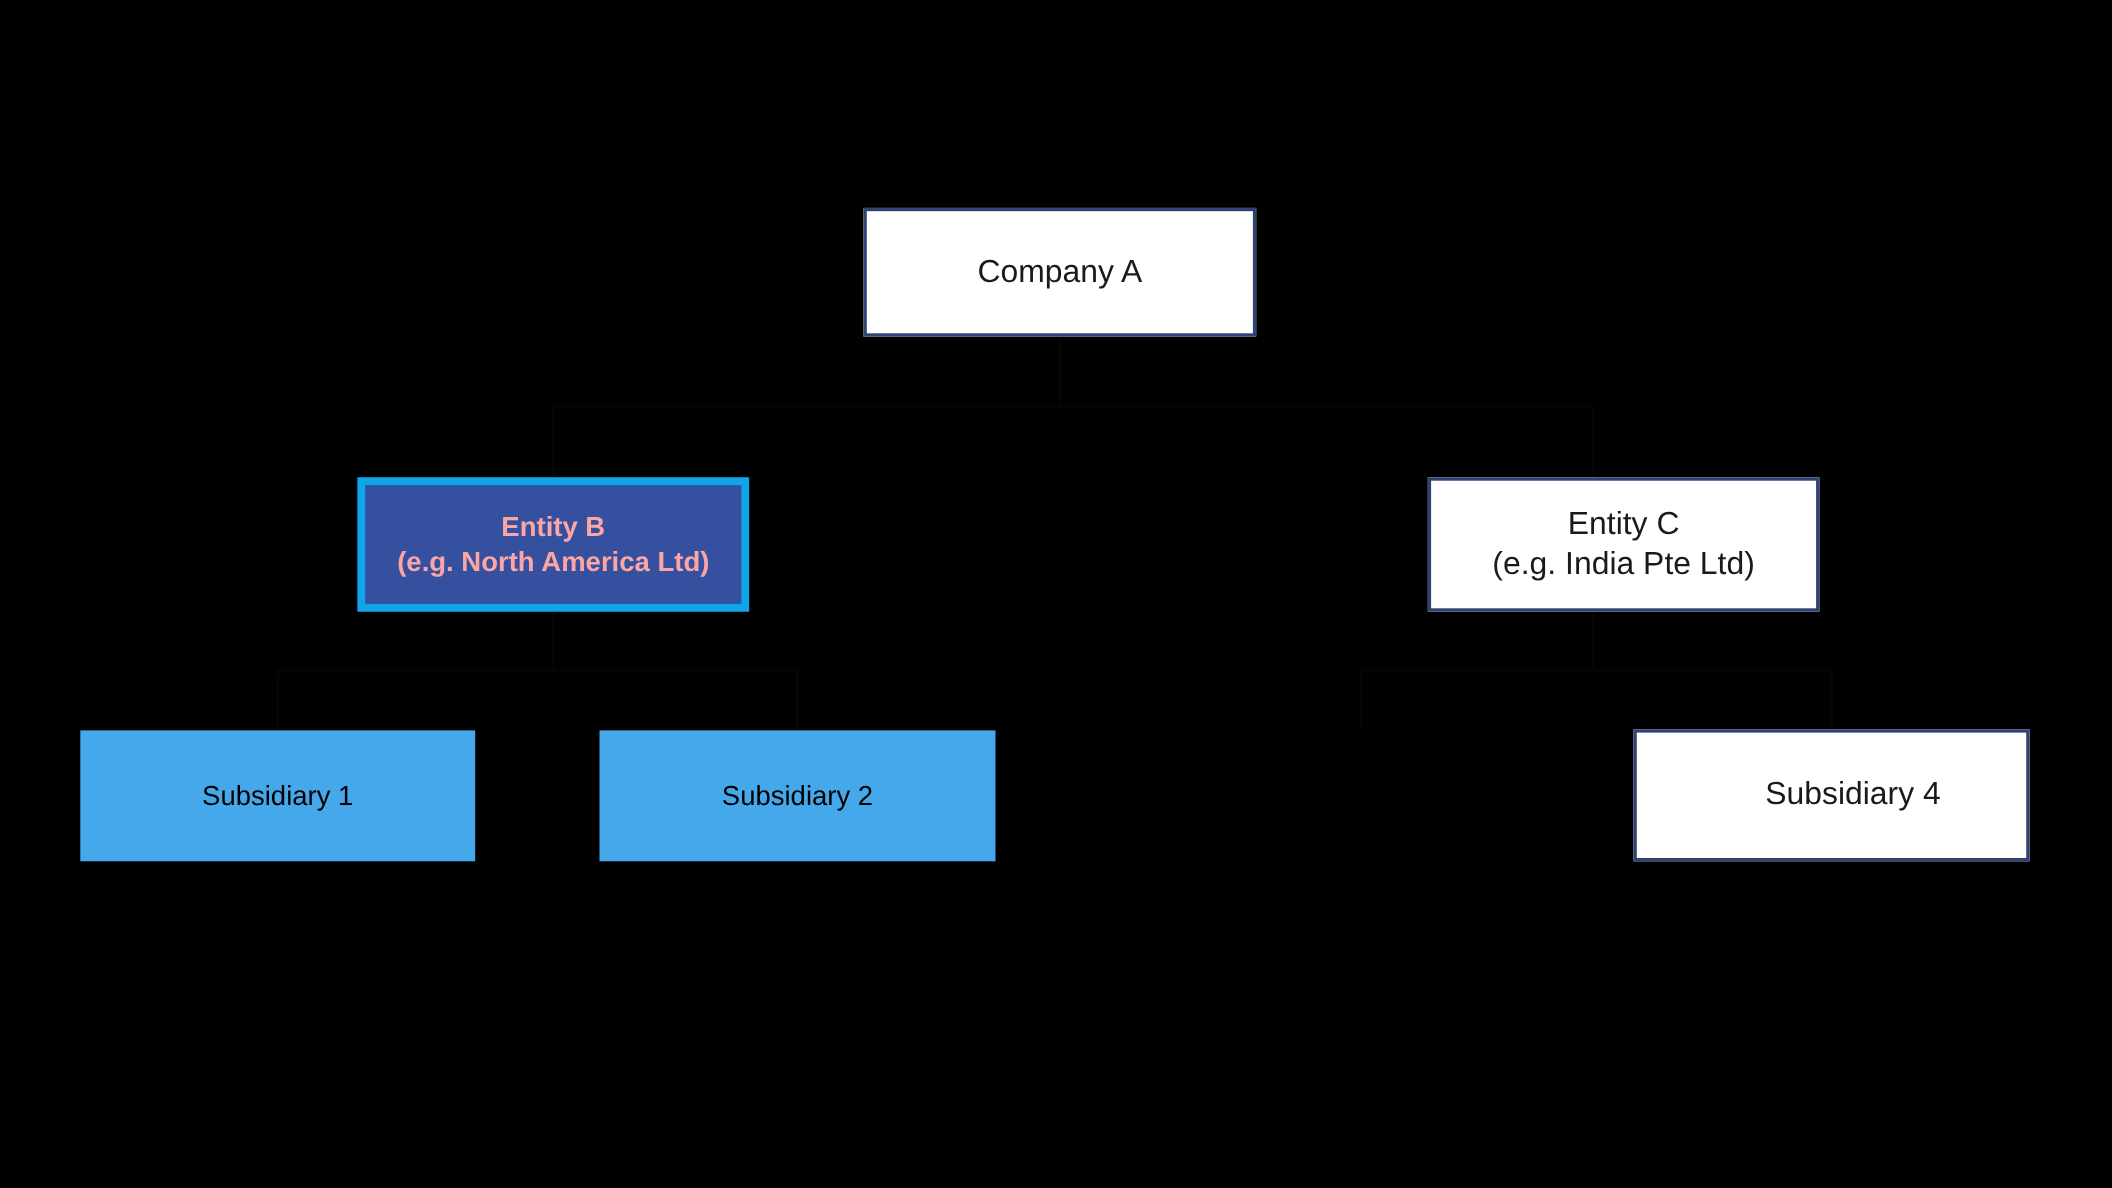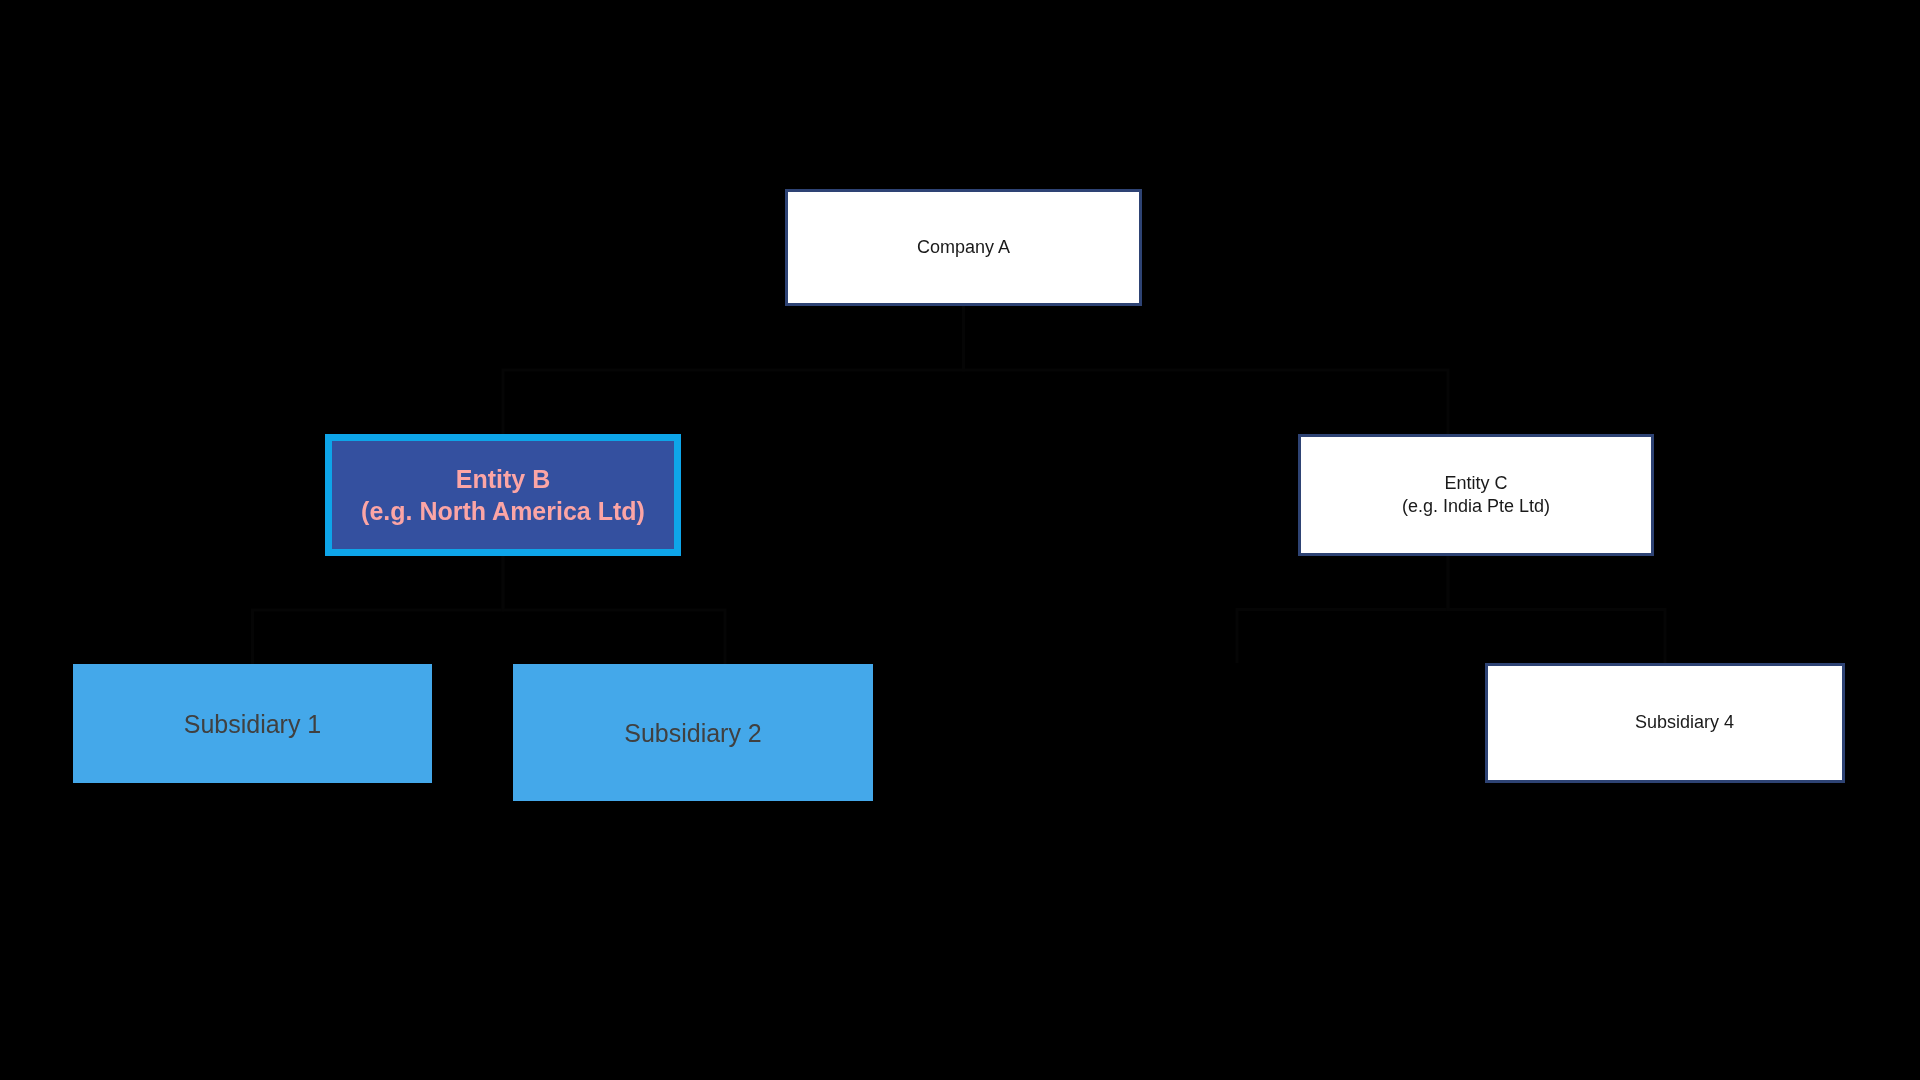--- a/index.html
+++ b/index.html
@@ -33,33 +33,33 @@
     line-height: 1.28;
     white-space: pre-line;
     z-index: 2;
   }
   
   .node.outline {
     background: #ffffff;
     border: 3px solid #2e4374;
     color: #1a1a1a;
     font-weight: 400;
-    font-size: 18px;
+    font-size: 29px;
   }
   .node.highlight {
     background: #34509f;
     border: 7px solid #0ea5e9;
     color: #fca5a5;
     font-weight: 700;
     font-size: 25px;
   }
   .node.accent {
     background: #44a8ea;
     border: none;
-    color: #404040;
+    color: #000000;
     font-weight: 400;
     font-size: 25px;
   }
   .node-label {
     display: block;
     padding: 0 10px;
     white-space: pre-line;
   }
 </style>
 </head>
@@ -73,15 +73,15 @@
       <path d="M 503 556 L 503 610 L 725 610 L 725 664" fill="none" stroke="#050505" stroke-width="3"></path>
       <path d="M 1448 556 L 1448 609.5 L 1237 609.5 L 1237 663" fill="none" stroke="#050505" stroke-width="3"></path>
       <path d="M 1448 556 L 1448 609.5 L 1665 609.5 L 1665 663" fill="none" stroke="#050505" stroke-width="3"></path>
     </svg>
 <div class="node outline" style="left: 785px; top: 189px; width: 357px; height: 117px;"><span class="node-label">Company A</span></div>
     <div class="node highlight" style="left: 325px; top: 434px; width: 356px; height: 122px;"><span class="node-label">Entity B
 (e.g. North America Ltd)</span></div>
     <div class="node outline" style="left: 1270px; top: 434px; width: 356px; height: 122px; margin-left: 28px;"><span class="node-label">Entity C
 (e.g. India Pte Ltd)</span></div>
     <div class="node accent" style="left: 73px; top: 664px; width: 359px; height: 119px;"><span class="node-label">Subsidiary 1</span></div>
-    <div class="node accent" style="left: 513px; top: 664px; width: 360px; height: 137px;"><span class="node-label">Subsidiary 2</span></div>
+    <div class="node accent" style="left: 545px; top: 664px; width: 360px; height: 119px;"><span class="node-label">Subsidiary 2</span></div>
     <div class="node outline" style="left: 1485px; top: 663px; width: 360px; height: 120px; padding-left: 39px;"><span class="node-label">Subsidiary 4</span></div>
   </div>
 
 </body></html>

